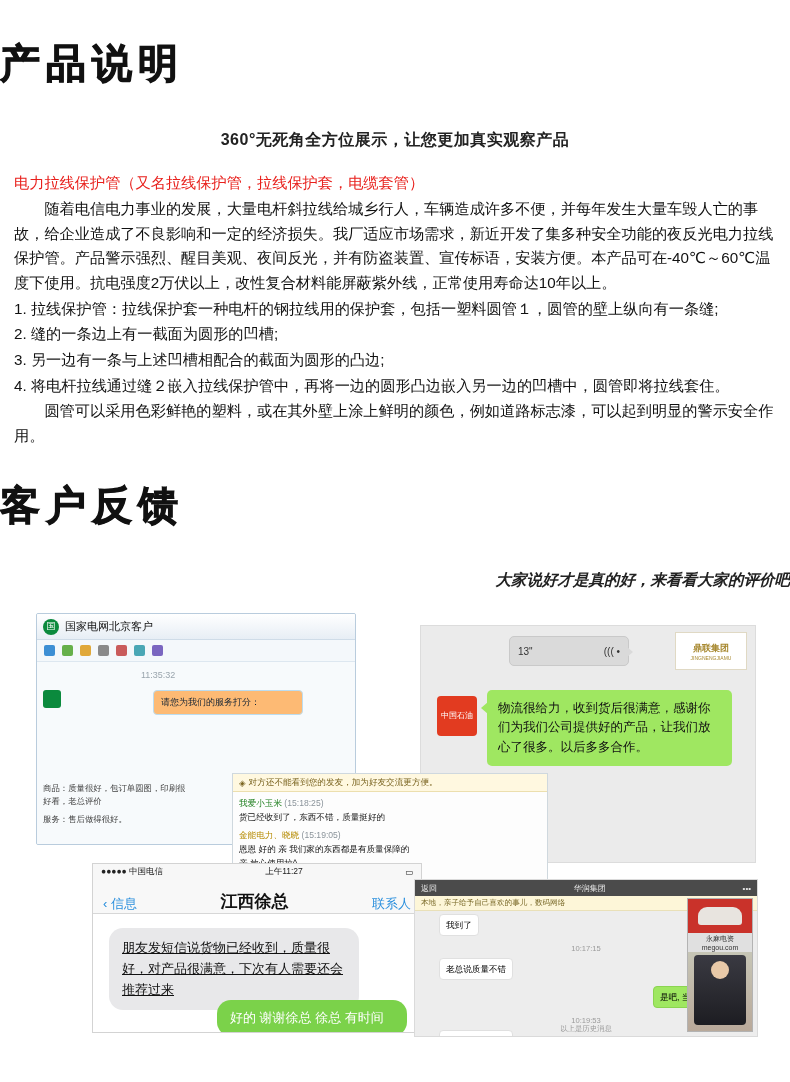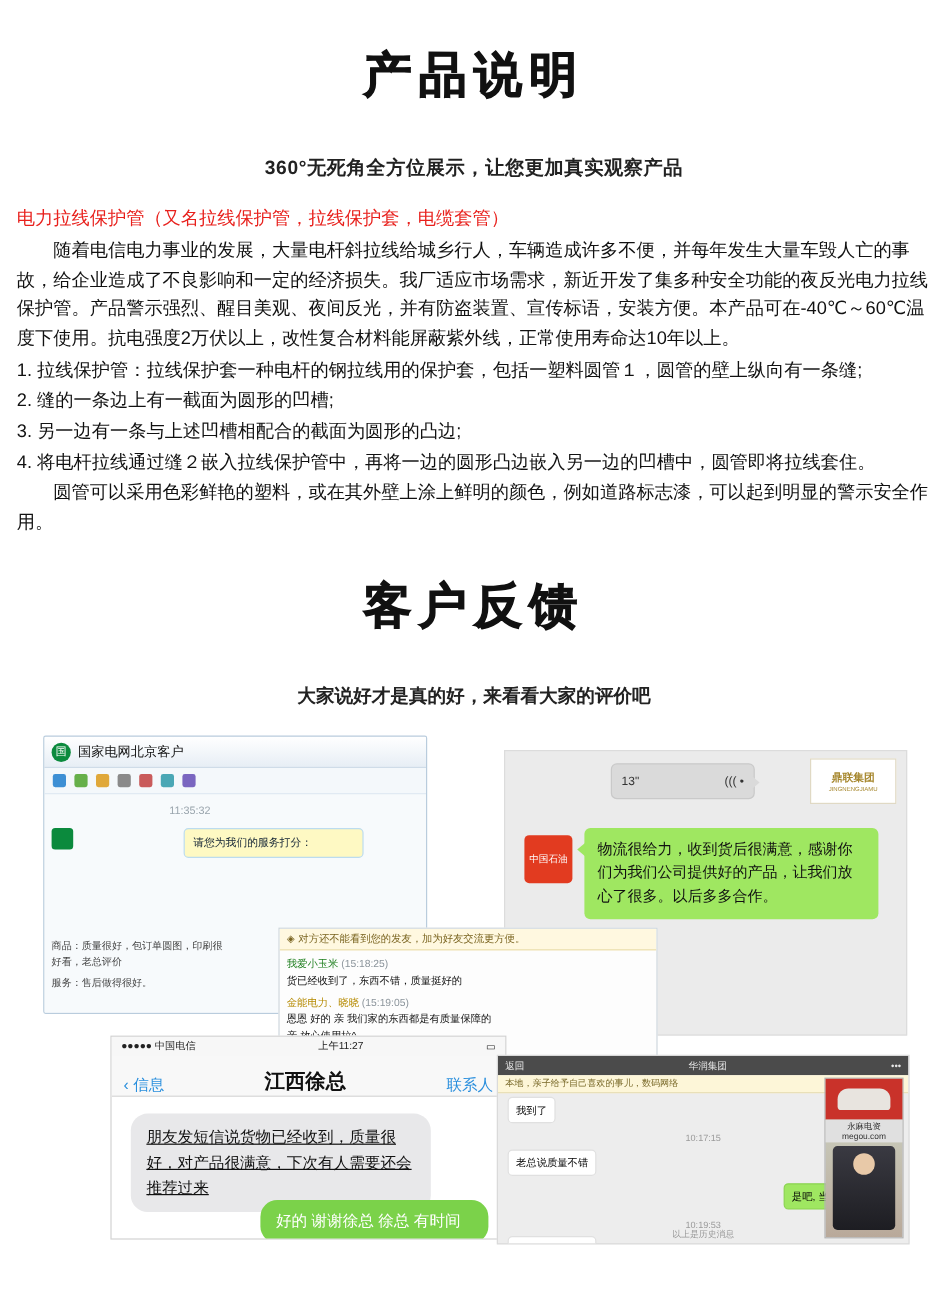--- a/index.html
+++ b/index.html
@@ -11,21 +11,20 @@
     width: 790px;
     min-height: 1082px;
     font-family: "Liberation Sans", "DejaVu Sans", sans-serif;
     color: #000;
     position: relative;
     overflow: hidden;
   }
 
   
   .section-title {
-    text-align: center;
     font-weight: bold;
     letter-spacing: 6px;
     font-size: 40px;
     line-height: 1.1;
     color: #111;
     font-family: "DejaVu Sans", "Liberation Sans", sans-serif;
     -webkit-text-stroke: 1px #111;
     position: relative;
   }
   .title-1 { padding-top: 14px; padding-bottom: 6px; }
@@ -33,25 +32,26 @@
 
   .subtitle {
     text-align: center;
     font-size: 16px;
     font-weight: bold;
     color: #222;
     padding: 12px 0 6px 0;
     letter-spacing: 0.5px;
   }
   .subtitle-2 {
-    text-align: center;
+    text-align: right;
     font-size: 15.5px;
     font-weight: bold;
     color: #222;
     padding: 10px 0 14px 0;
+    font-style: italic;
   }
 
   
   .copy {
     padding: 4px 14px 0 14px;
     font-size: 15.2px;
     line-height: 1.62;
     color: #111;
   }
   .copy .lead {
@@ -105,21 +105,21 @@
   }
   .pa-body { position: relative; height: 182px; background: #f7fafc; }
   .pa-ts {
     position: absolute; left: 104px; top: 8px;
     font-size: 9px; color: #9aa5ad;
   }
   .bub {
     position: absolute;
     font-size: 9px; line-height: 1.45;
     padding: 5px 7px; border-radius: 4px;
-    background: #fef9c3; border: 1px solid #bcdcef;
+    background: #fdba74; border: 1px solid #bcdcef;
     color: #123;
   }
   .pa-left-note {
     position: absolute; left: 6px; top: 120px; width: 150px;
     font-size: 8.4px; line-height: 1.5; color: #444;
   }
   .avatar-sm {
     position: absolute; width: 18px; height: 18px; border-radius: 3px;
     background: #0b8a3d;
   }
@@ -234,21 +234,21 @@
   }
   .pe-ts {
     text-align: center; font-size: 7.6px; color: #9a9a9a; margin: 5px 0 2px;
   }
   .pe-l, .pe-r {
     font-size: 8.6px; line-height: 1.4; padding: 4px 6px;
     border-radius: 4px; display: inline-block; max-width: 160px;
   }
   .pe-l { background: #ffffff; border: 1px solid #e0e0e0; }
   .pe-r { background: #9fe761; border: 1px solid #8bd451; }
-  .pe-row { display: flex; padding: 3px 8px; }
+  .pe-row { display: flex; padding: 3px 8px; margin-left: 16px; }
   .pe-row.right { justify-content: flex-end; }
   .pe-foot {
     position: absolute; left: 0; right: 0; bottom: 2px;
     text-align: center; font-size: 7.4px; color: #9a9a9a;
   }
   .pe-ad {
     position: absolute; right: 4px; top: 18px; width: 66px; bottom: 4px;
     background: linear-gradient(#cfd8c8, #b9a99a);
     border: 1px solid #b3b3b3;
   }

